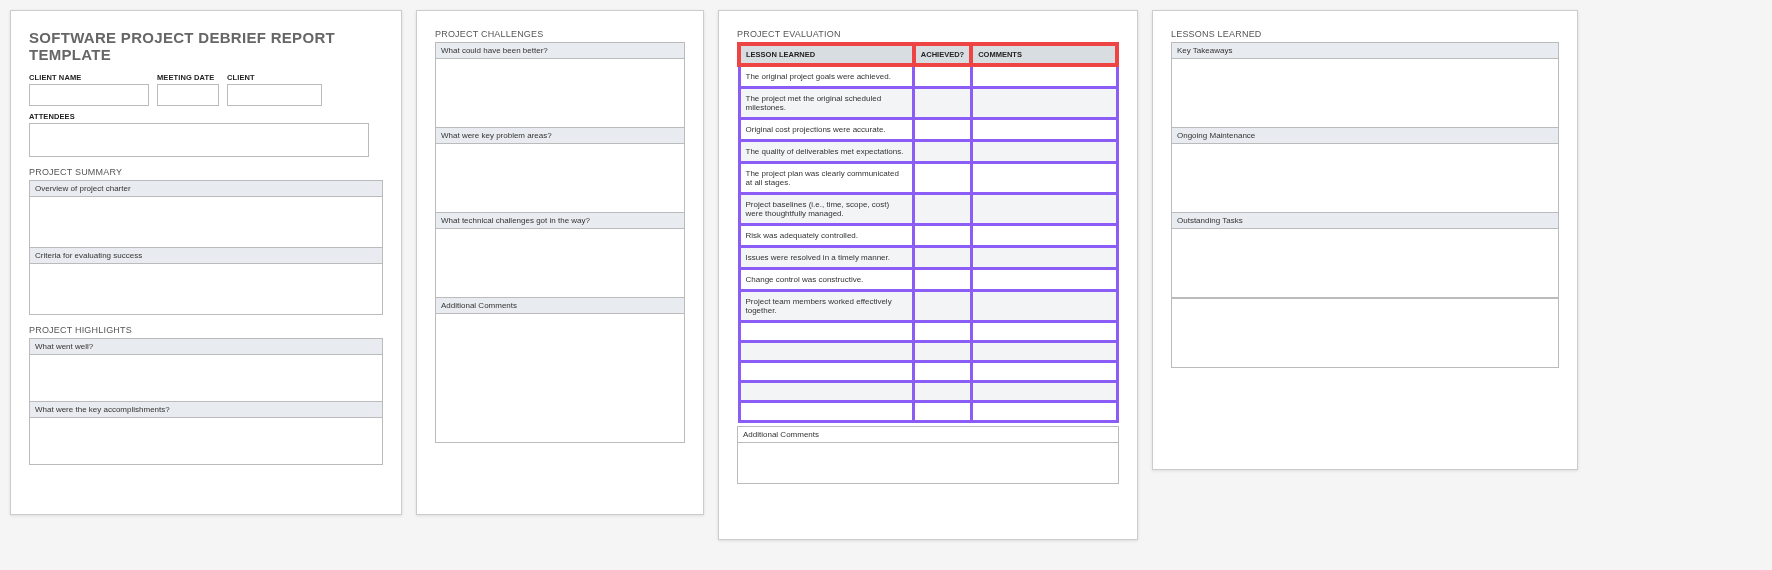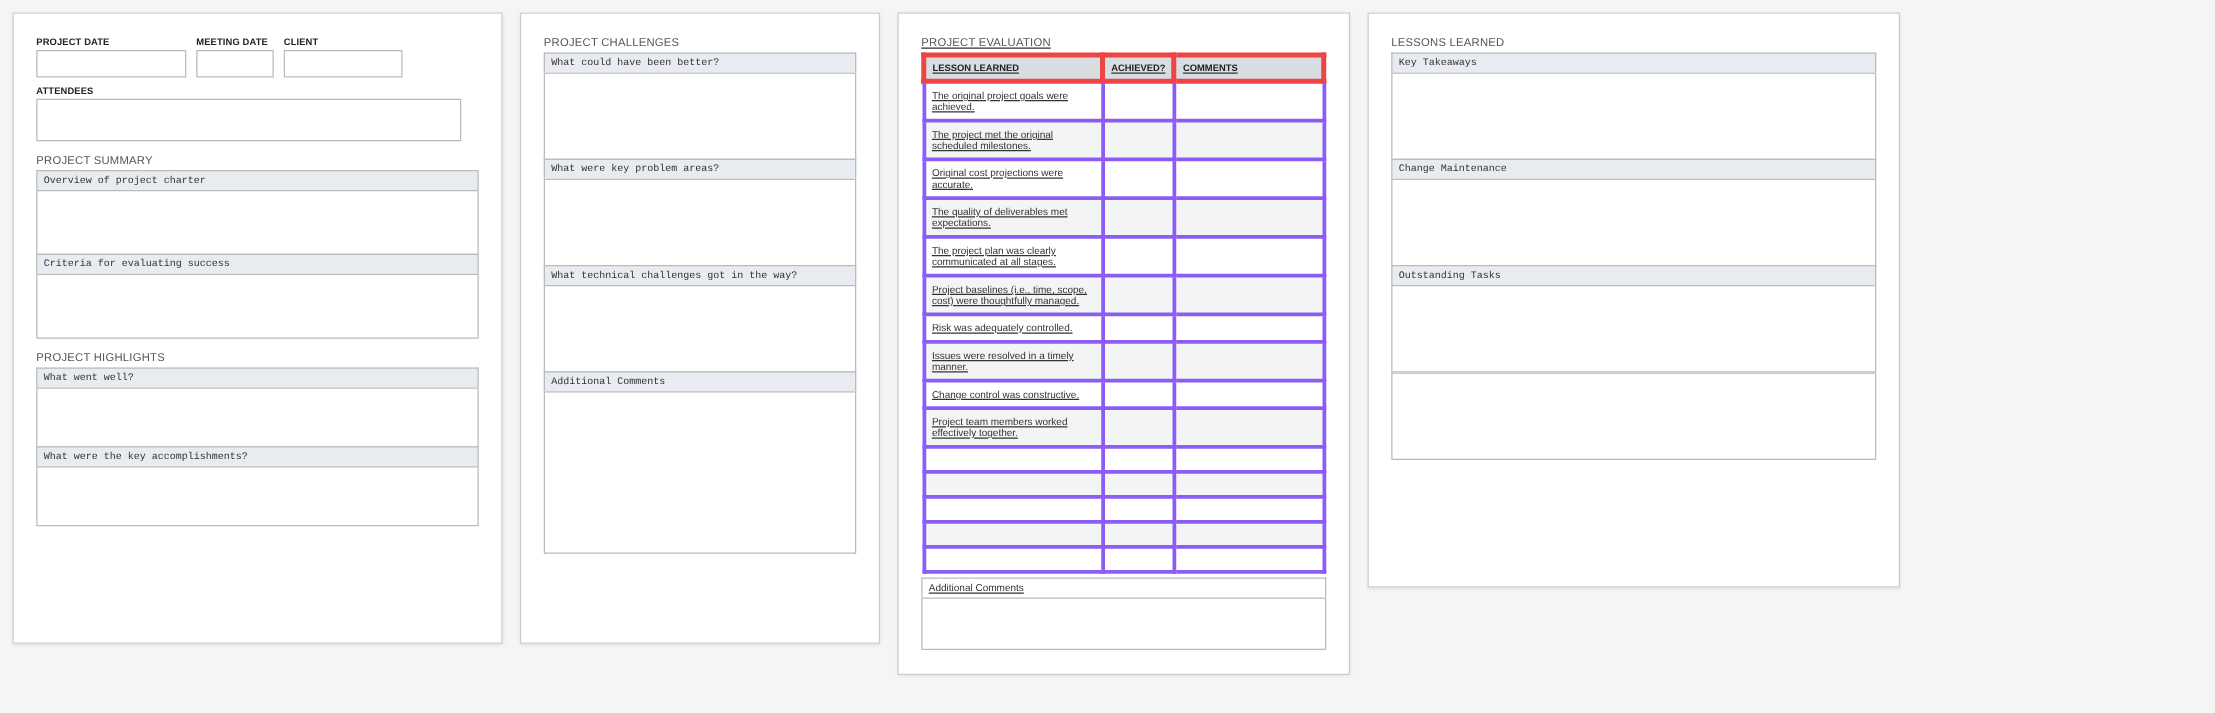--- a/index.html
+++ b/index.html
@@ -15,21 +15,21 @@
   }
   .page {
     background: #fff;
     border: 1px solid #ccc;
     box-shadow: 0 1px 3px rgba(0,0,0,0.1);
     padding: 18px 18px 18px 18px;
     flex: 0 0 auto;
   }
   .page1 { width: 392px; height: 505px; }
   .page2 { width: 288px; height: 505px; }
-  .page3 { width: 362px; height: 530px; text-decoration: underline; }
+  .page3 { width: 420px; height: 530px; }
   .page4 { width: 426px; height: 460px; }
 
   h1 {
     font-size: 15px;
     font-weight: bold;
     color: #666;
     letter-spacing: 0.3px;
     margin-bottom: 10px;
   }
   .section-title {
@@ -57,21 +57,20 @@
   .w65 { width: 62px; }
   .w95 { width: 95px; }
 
   .sub-header {
     background: #e8ecf0;
     border: 1px solid #bbb;
     border-bottom: none;
     padding: 3px 5px;
     font-size: 8px;
     color: #333;
-    font-family: Liberation Mono, monospace;
   }
   .sub-box {
     border: 1px solid #bbb;
     background: #fff;
     height: 52px;
   }
   .sub-box.tall { height: 70px; }
 
   
   table.eval {
@@ -111,24 +110,25 @@
   .comments-box {
     border: 1px solid #bbb;
     height: 42px;
     background: #fff;
   }
 </style>
 </head>
 <body>
 
 <div class="page page1">
+  <h1>SOFTWARE PROJECT DEBRIEF REPORT TEMPLATE</h1>
 
   <div class="field-row">
     <div class="field">
-      <div class="field-label">PROJECT DATE</div>
+      <div class="field-label">CLIENT NAME</div>
       <div class="field-box w120"></div>
     </div>
     <div class="field">
       <div class="field-label">MEETING DATE</div>
       <div class="field-box w65"></div>
     </div>
     <div class="field">
       <div class="field-label">CLIENT</div>
       <div class="field-box w95"></div>
     </div>
@@ -254,18 +254,18 @@
     </tbody>
   </table>
   <div class="comments-header">Additional Comments</div>
   <div class="comments-box"></div>
 </div>
 
 <div class="page page4">
   <div class="section-title" style="margin-top:0">LESSONS LEARNED</div>
   <div class="sub-header">Key Takeaways</div>
   <div class="sub-box tall"></div>
-  <div class="sub-header" style="margin-top:-1px">Change Maintenance</div>
+  <div class="sub-header" style="margin-top:-1px">Ongoing Maintenance</div>
   <div class="sub-box tall"></div>
   <div class="sub-header" style="margin-top:-1px">Outstanding Tasks</div>
   <div class="sub-box tall"></div>
   <div class="sub-box tall"></div>
 </div>
 
 </body></html>

